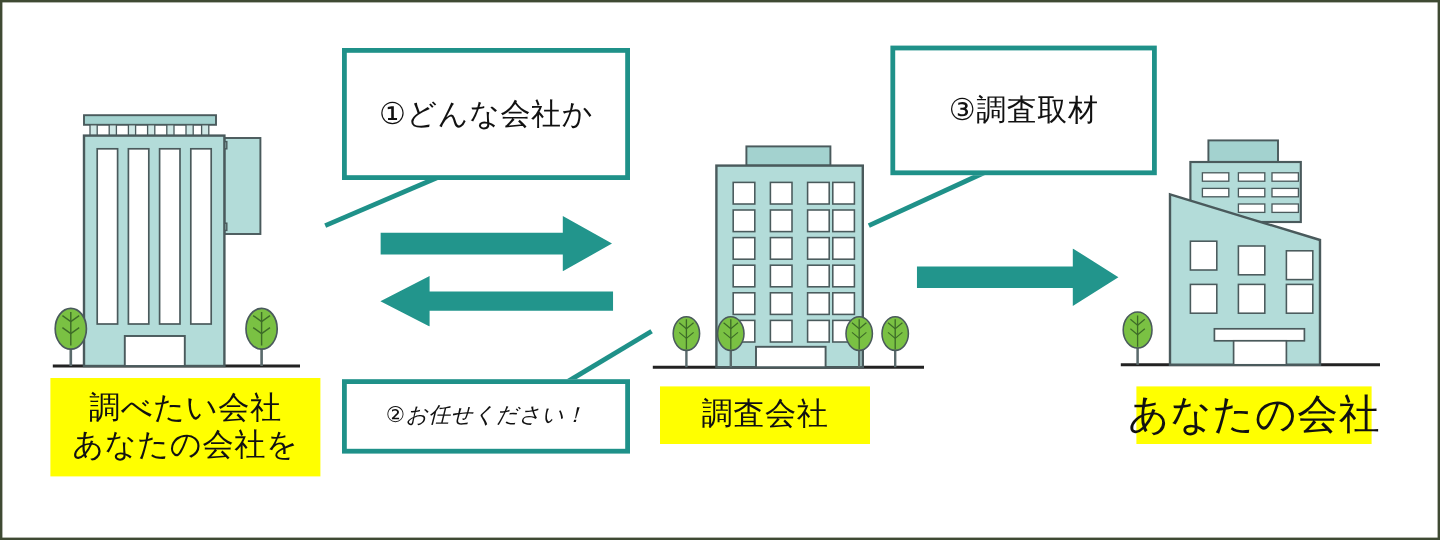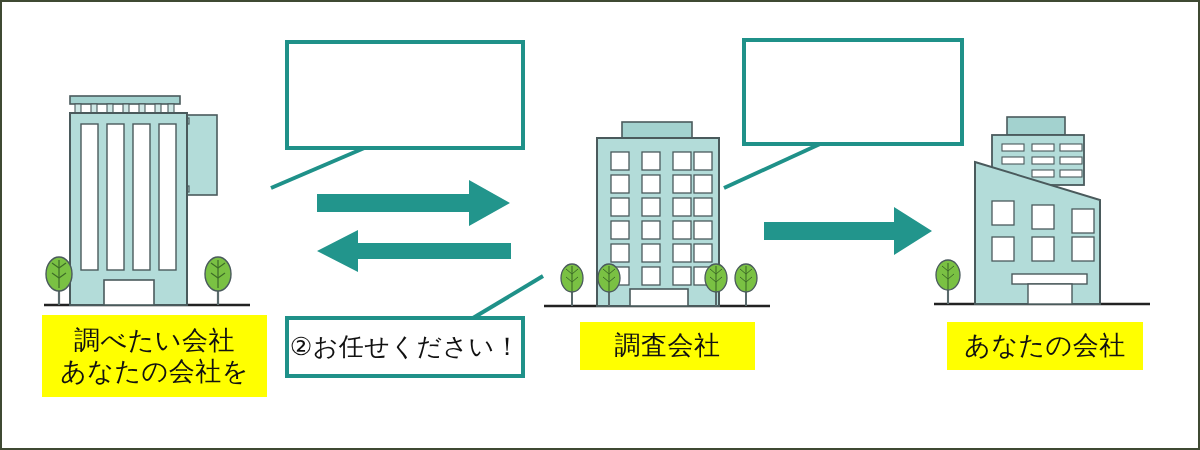--- a/index.html
+++ b/index.html
@@ -238,35 +238,37 @@
 
   <svg class="tail-svg" style="left:465px;top:270px;" width="80" height="50" viewBox="0 0 80 50">
     <line x1="76" y1="4" x2="6" y2="46" stroke="#1f9189" stroke-width="4"></line>
   </svg>
 
   <svg class="tail-svg" style="left:718px;top:138px;" width="110" height="52" viewBox="0 0 110 52">
     <line x1="4" y1="48" x2="100" y2="4" stroke="#1f9189" stroke-width="4"></line>
   </svg>
 
   <div class="bubble" style="left:283px;top:38px;width:240px;height:110px;font-size:25px;">
-  </div>
-
-  <div class="bubble" style="left:283px;top:314px;width:240px;height:62px;font-size:25px;">
+    <span class="bline">①どんな会社か</span>
+  </div>
+
+  <div class="bubble" style="left:283px;top:314px;width:240px;height:62px;font-size:18px;font-style:italic;">
     <span class="bline">②お任せください！</span>
   </div>
 
   <div class="bubble" style="left:740px;top:36px;width:222px;height:108px;font-size:25px;">
+    <span class="bline">③調査取材</span>
   </div>
 
   <div class="ylabel" style="left:40px;top:313px;width:225px;height:82px;font-size:26px;">
     <span class="yline">調べたい会社</span>
     <span class="yline">あなたの会社を</span>
   </div>
 
-  <div class="ylabel" style="left:578px;top:320px;width:175px;height:48px;font-size:26px;">
+  <div class="ylabel" style="left:548px;top:320px;width:175px;height:48px;font-size:26px;">
     <span class="yline">調査会社</span>
   </div>
 
-  <div class="ylabel" style="left:945px;top:320px;width:196px;height:48px;font-size:26px;">
+  <div class="ylabel" style="left:945px;top:320px;width:196px;height:48px;font-size:34px;">
     <span class="yline">あなたの会社</span>
   </div>
 
 </div>
 
 </body></html>

